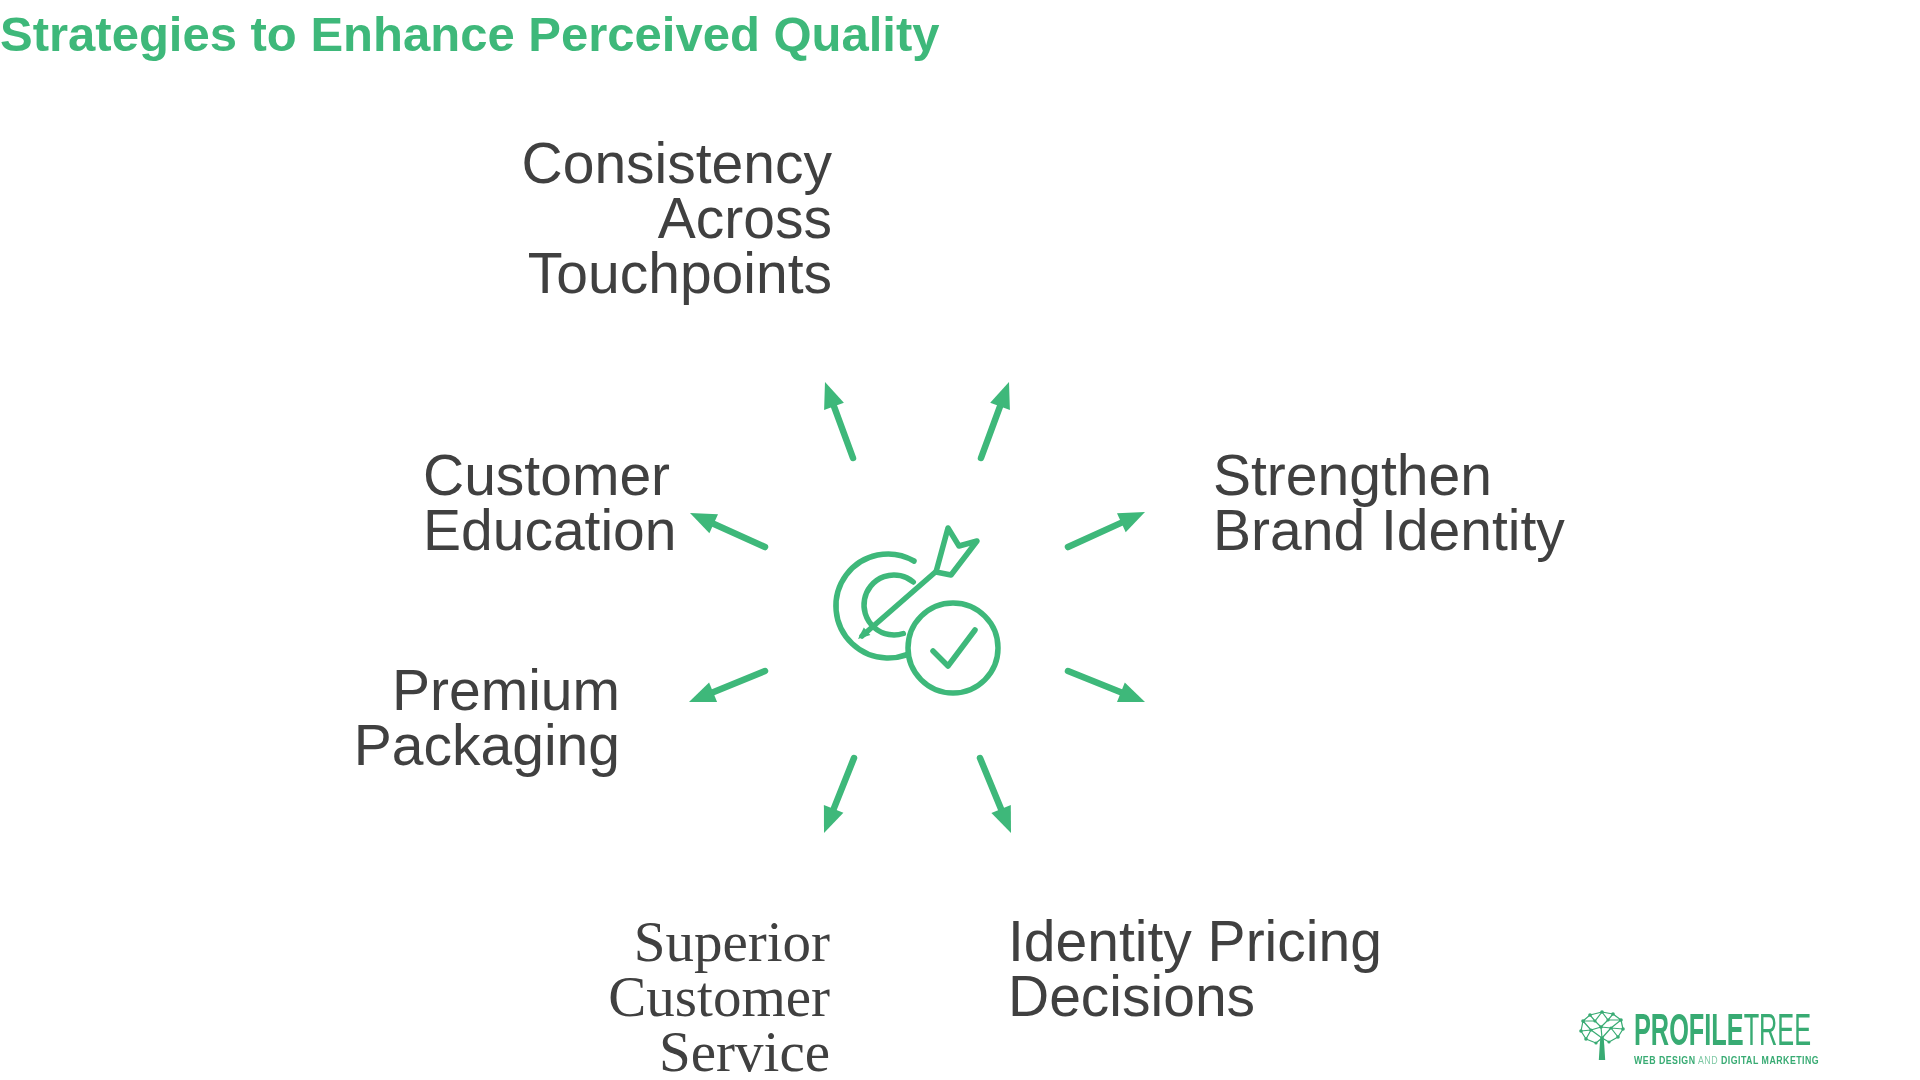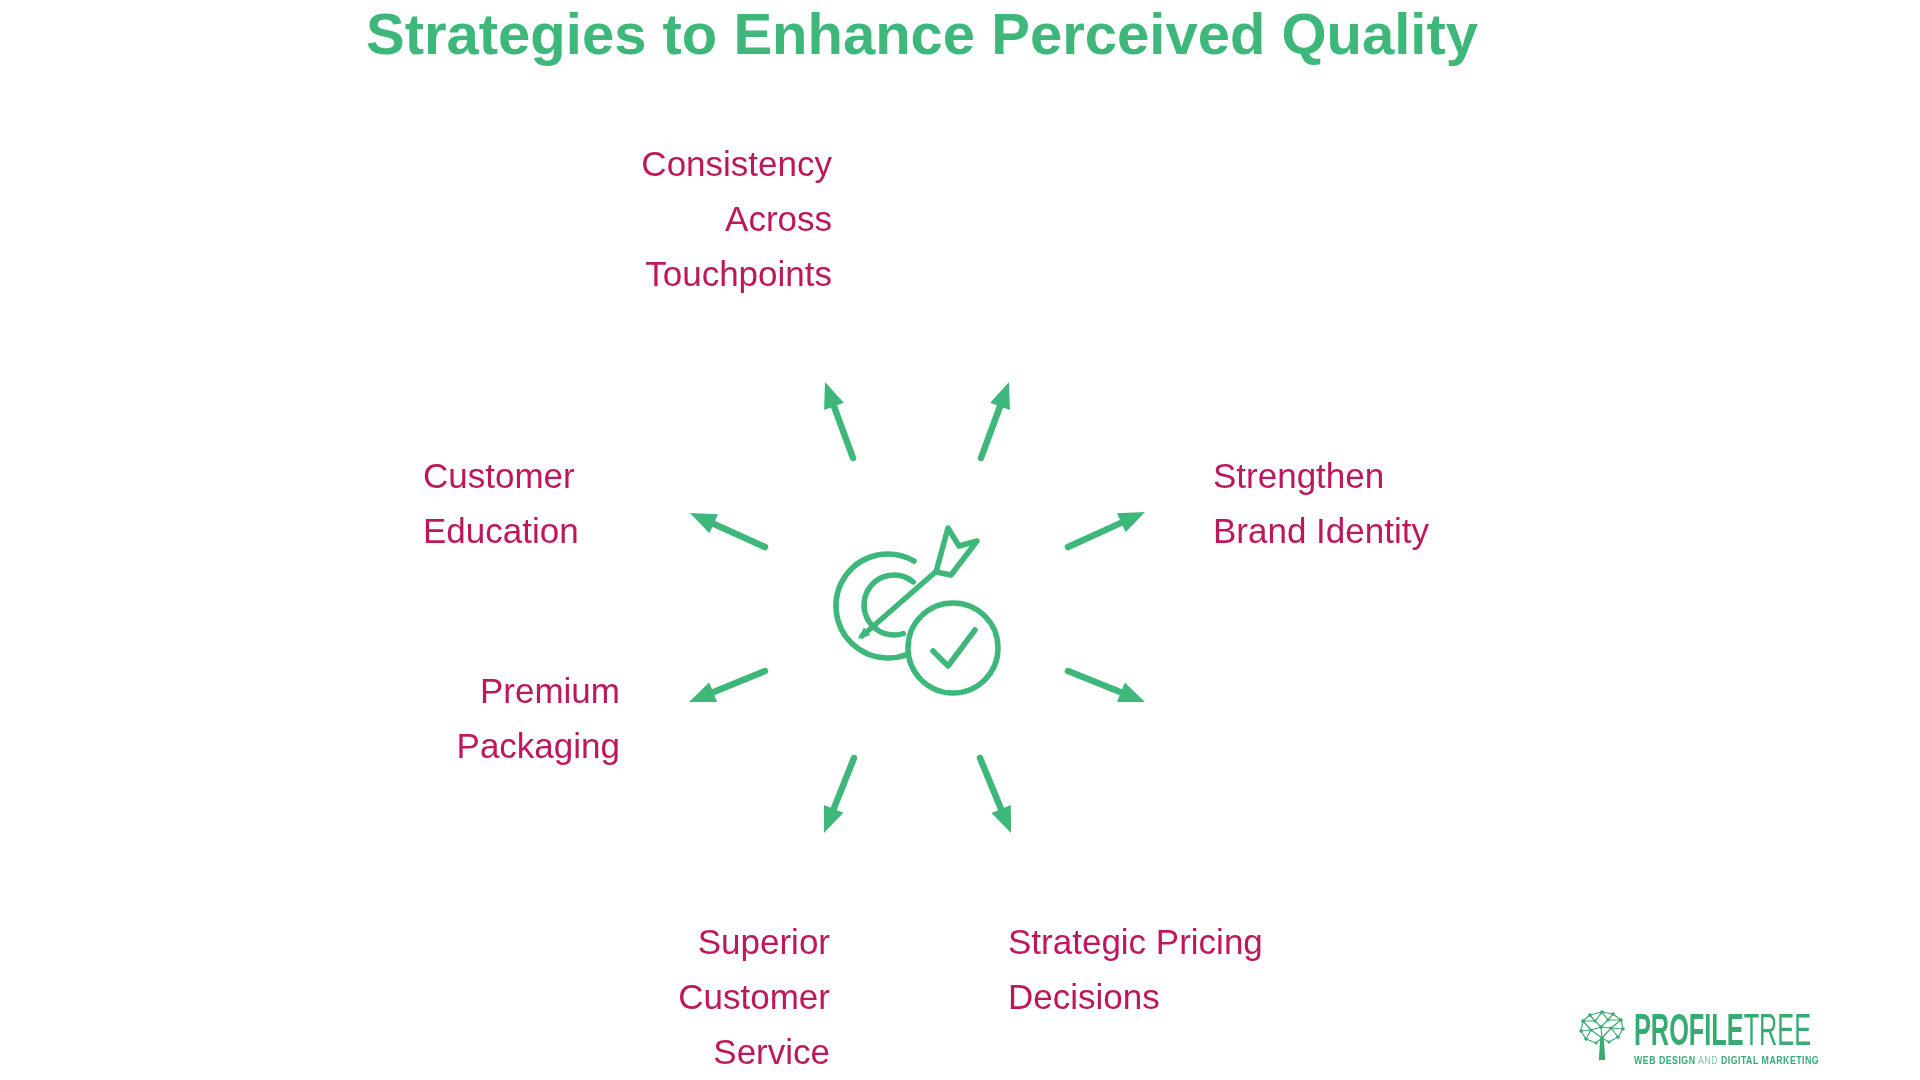--- a/index.html
+++ b/index.html
@@ -1,34 +1,34 @@
 <!DOCTYPE html>
 <html><head>
 <meta charset="utf-8">
 <style>
   html,body{margin:0;padding:0;background:#ffffff;}
   #canvas{
     position:relative;width:1920px;height:1080px;background:#ffffff;overflow:hidden;
     font-family:"Liberation Sans",sans-serif;
   }
   .title{
-    position:absolute;left:0;top:4px;width:1844px;text-align:center;
-    font-size:58px;line-height:60px;font-weight:bold;color:#3EB87A;
+    position:absolute;left:0;top:4px;width:1844px;
+    font-size:49px;line-height:60px;font-weight:bold;color:#3EB87A;
   }
   .lbl{
-    position:absolute;color:#be185d;font-size:35px;line-height:55px;
+    position:absolute;color:#404040;font-size:57px;line-height:55px;
     white-space:pre-line;font-weight:400;
   }
   #lbl-top-left{left:380px;top:136px;width:452px;text-align:right;}
   #lbl-top-right{left:1008px;top:191px;text-align:left;}
   #lbl-left-upper{left:423px;top:448px;text-align:left;}
   #lbl-right-upper{left:1213px;top:448px;text-align:left;}
   #lbl-left-lower{left:220px;top:663px;width:400px;text-align:right;}
   #lbl-right-lower{left:1213px;top:663px;text-align:left;}
-  #lbl-bottom-left{left:430px;top:914px;width:400px;text-align:right;}
+  #lbl-bottom-left{left:430px;top:914px;width:400px;text-align:right;font-family:Liberation Serif, serif;}
   #lbl-bottom-right{left:1008px;top:914px;text-align:left;}
   svg.overlay{position:absolute;left:0;top:0;}
   .arrow line{stroke:#3EB87A;stroke-width:6.5;stroke-linecap:round;}
   .arrow polygon{fill:#3EB87A;}
   .icon-stroke{fill:none;stroke:#3EB87A;stroke-width:5.5;stroke-linecap:round;stroke-linejoin:round;}
   .icon-white{fill:#ffffff;stroke:#3EB87A;stroke-width:5.5;stroke-linejoin:round;}
   
   #logo{position:absolute;left:1578px;top:1008px;display:flex;align-items:flex-start;}
   #logo .tree{width:48px;height:54px;flex:0 0 auto;}
   #logo .text-col{margin-left:8px;margin-top:2px;}
@@ -103,21 +103,21 @@
 Touchpoints</div>
   <div class="lbl" id="lbl-left-upper">Customer
 Education</div>
   <div class="lbl" id="lbl-left-lower">Premium
 Packaging</div>
   <div class="lbl" id="lbl-right-upper">Strengthen
 Brand Identity</div>
   <div class="lbl" id="lbl-bottom-left">Superior
 Customer
 Service</div>
-  <div class="lbl" id="lbl-bottom-right">Strategic Pricing
+  <div class="lbl" id="lbl-bottom-right">Identity Pricing
 Decisions</div>
 
   <div id="logo">
     <svg class="tree" viewBox="0 0 48 54">
       <g stroke="#38AB73" stroke-width="1.2" fill="none">
         <path d="M24 4 L12 7 M24 4 L35 6 M24 4 L17 13 M24 4 L30 12
                  M12 7 L5 13 M12 7 L17 13 M35 6 L43 12 M35 6 L30 12
                  M5 13 L3 23 M5 13 L17 13 M5 13 L13 22 M43 12 L45 21 M43 12 L30 12 M43 12 L33 20
                  M3 23 L8 31 M3 23 L13 22 M45 21 L40 29 M45 21 L33 20
                  M8 31 L13 22 M8 31 L18 35 M40 29 L33 20 M40 29 L31 34

